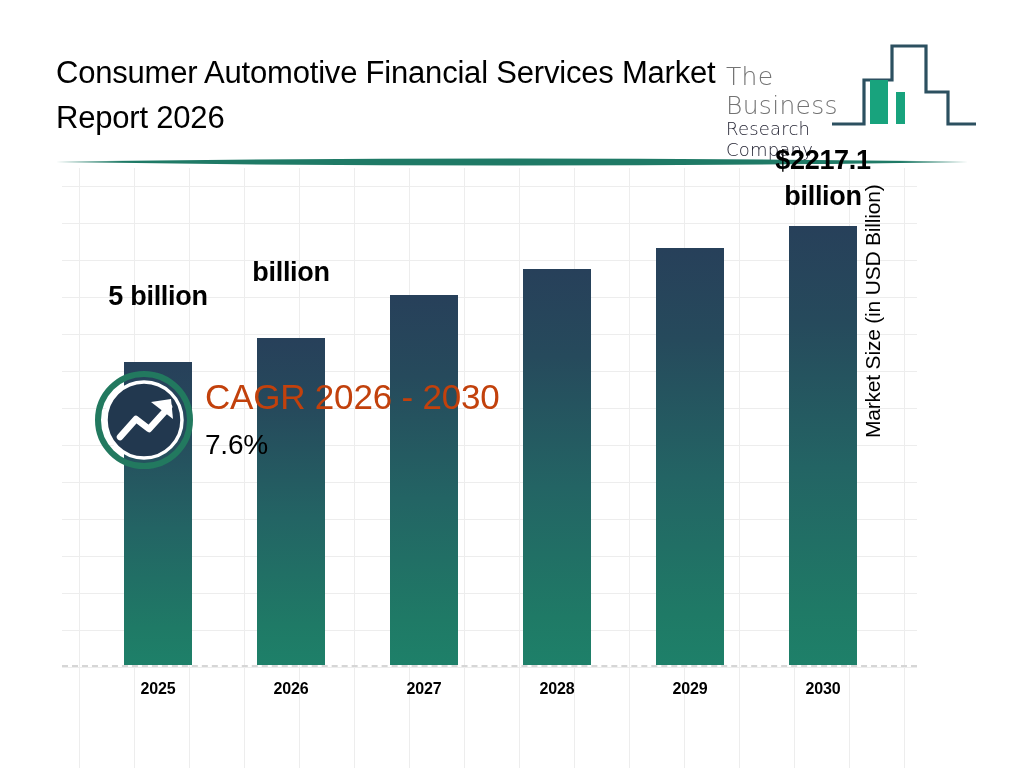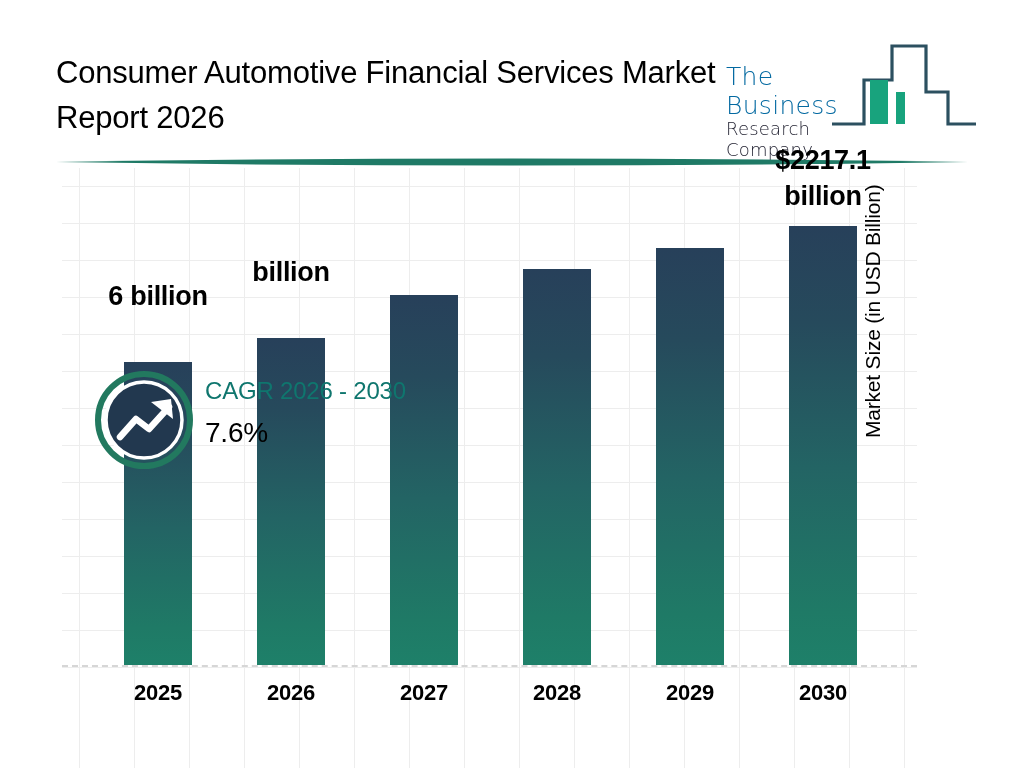--- a/index.html
+++ b/index.html
@@ -14,21 +14,21 @@
   
   .header { position: absolute; left: 0; top: 0; width: 1024px; height: 160px; }
   .title {
     position: absolute; left: 56px; top: 50px; width: 680px;
     font-size: 31px; line-height: 45px; color: #000; font-weight: 400;
     letter-spacing: -0.2px;
   }
   .logo { position: absolute; left: 726px; top: 34px; width: 248px; height: 100px; }
   .logo-text { position: absolute; left: 0px; top: 28px; width: 150px; text-align: left; }
   .logo-text .l1 {
-    font-size: 25px; color: #0369a1; font-weight: 300; letter-spacing: 0.3px;
+    font-size: 25px; color: #737373; font-weight: 300; letter-spacing: 0.3px;
     font-family: "DejaVu Sans", sans-serif;
   }
   .logo-text .l2 {
     font-size: 18px; color: #1b1b2b; font-weight: 300; letter-spacing: 0.2px;
     margin-top: -2px; font-family: "DejaVu Sans", sans-serif;
   }
   .logo-mark { position: absolute; left: 104px; top: 2px; width: 148px; height: 96px; }
 
   
   .divider { position: absolute; left: 56px; top: 155px; width: 912px; height: 14px; }
@@ -52,37 +52,37 @@
 
   .vallabel {
     position: absolute; text-align: center;
     font-weight: 700; color: #000;
     font-size: 27px; line-height: 36px; letter-spacing: -0.3px;
   }
 
   .xlabels { position: absolute; left: 0; top: 680px; width: 1024px; height: 40px; }
   .xlab {
     position: absolute; text-align: center; font-weight: 700;
-    font-size: 22px; color: #000; letter-spacing: -0.2px;
+    font-size: 16px; color: #000; letter-spacing: -0.2px;
   }
 
   .ylabel {
     position: absolute; left: 861px; top: 270px;
     width: 400px; height: 40px;
     transform: rotate(-90deg); transform-origin: left top;
     font-size: 21px; color: #000; white-space: nowrap;
     letter-spacing: -0.2px;
   }
   .ylabel-wrap { position: absolute; left: 0; top: 0; }
 
   
   .cagr { position: absolute; left: 95px; top: 203px; width: 420px; height: 100px; }
   .cagr-circle { position: absolute; left: 0; top: 0; width: 98px; height: 98px; }
   .cagr-text { position: absolute; left: 110px; top: 6px; }
-  .cagr-title { font-size: 24px; color: #0f766e; letter-spacing: -0.2px; }
+  .cagr-title { font-size: 35px; color: #c2410c; letter-spacing: -0.2px; }
   .cagr-value { font-size: 28px; font-weight: 400; color: #000; margin-top: 12px; letter-spacing: -0.2px; }
 </style>
 </head>
 <body>
 
 <div class="page">
 
   <div class="header">
     <div class="title">Consumer Automotive Financial Services Market Report 2026</div>
 
@@ -148,21 +148,21 @@
         <div class="bar" style="left: 124px; width: 68px; height: 303px;"></div>
         <div class="bar" style="left: 257px; width: 68px; height: 327px;"></div>
         <div class="bar" style="left: 390px; width: 68px; height: 370px;"></div>
         <div class="bar" style="left: 523px; width: 68px; height: 396px;"></div>
         <div class="bar" style="left: 656px; width: 68px; height: 417px;"></div>
         <div class="bar" style="left: 789px; width: 68px; height: 439px;"></div>
       </div>
 
     <div id="value-labels">
         <div class="vallabel" style="left: 68px; width: 180px; top: 110px;">
-          <div>6 billion</div>
+          <div>5 billion</div>
         </div>
         <div class="vallabel" style="left: 201px; width: 180px; top: 86px;">
           <div>billion</div>
         </div>
         <div class="vallabel" style="left: 733px; width: 180px; top: -26px;">
           <div>$2217.1</div>
           <div>billion</div>
         </div>
       </div>
 

